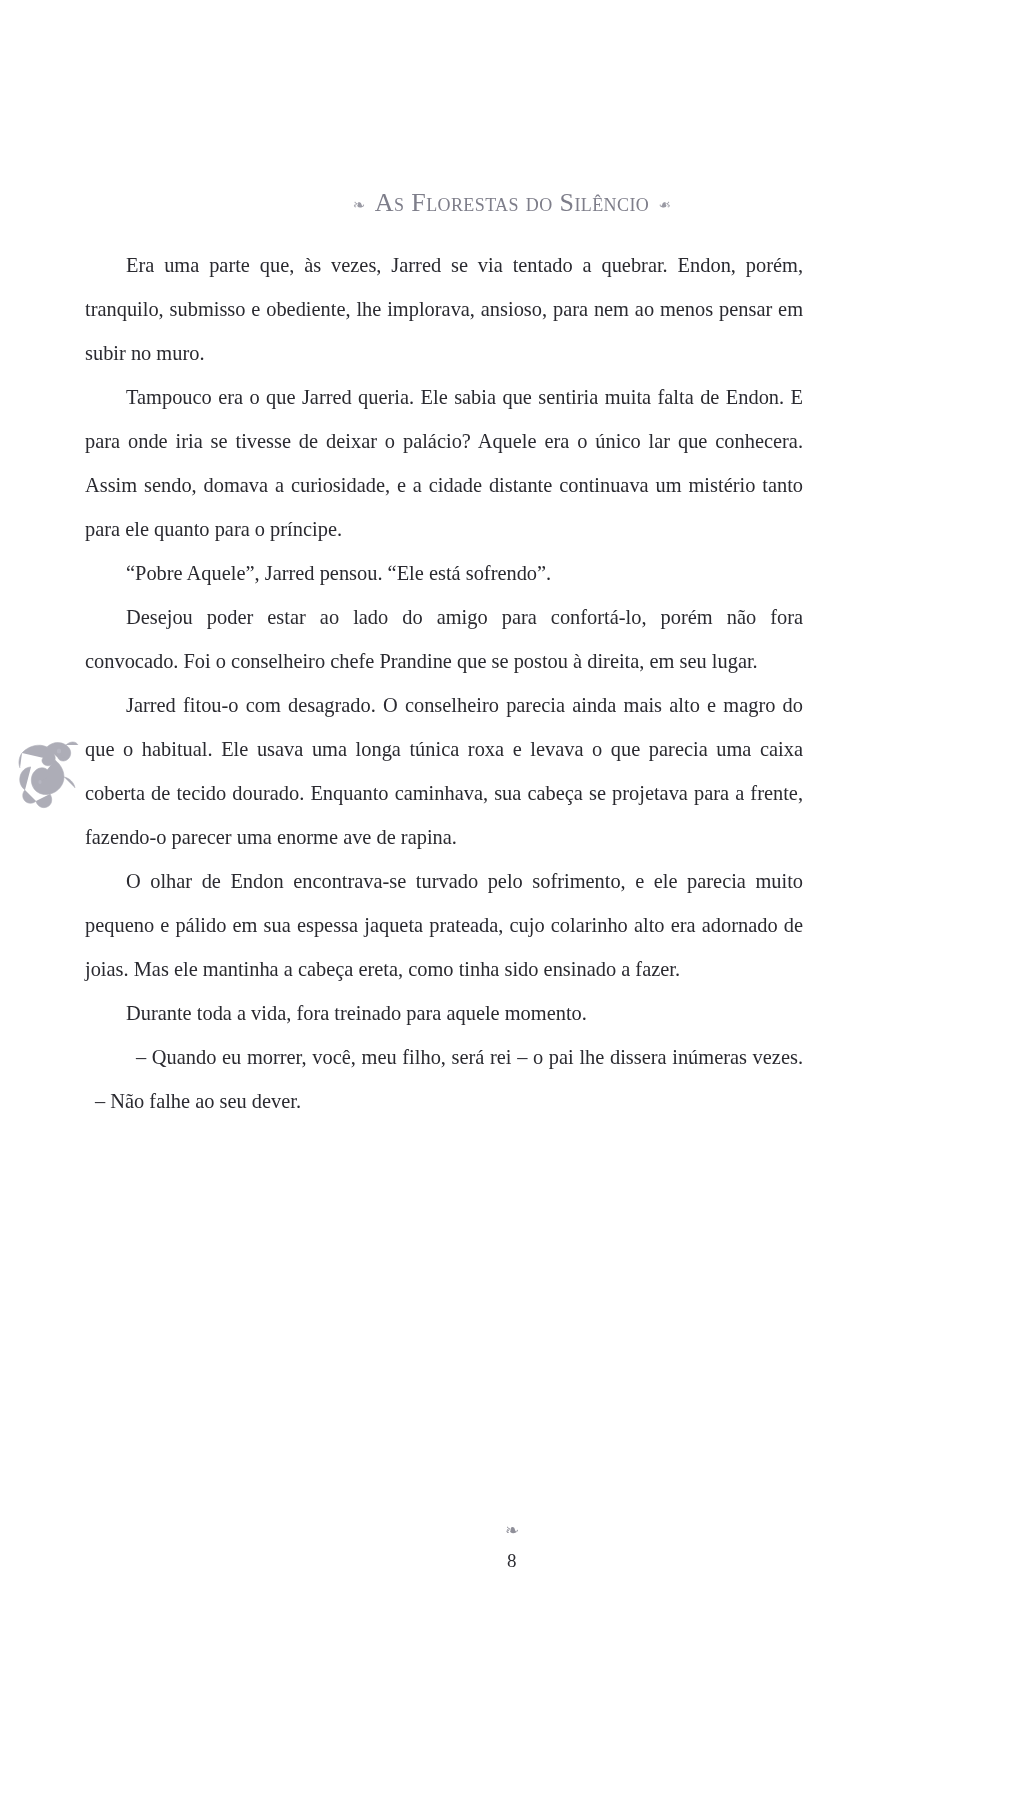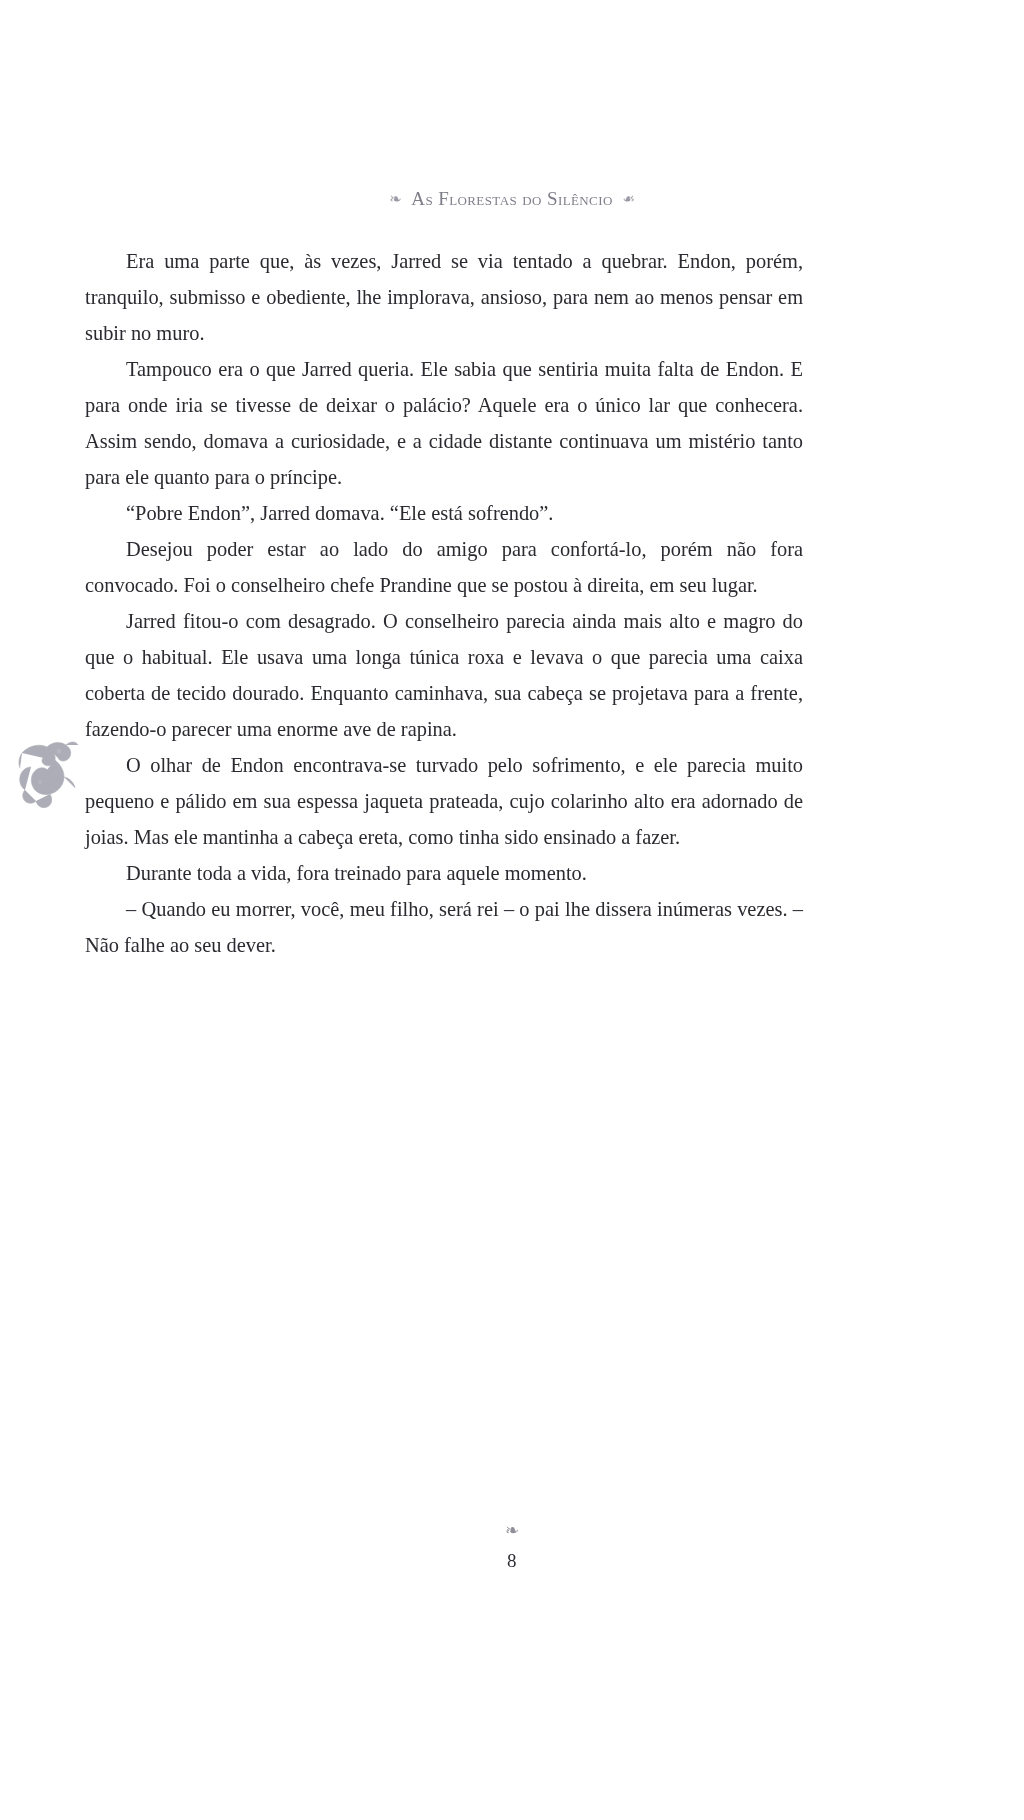--- a/index.html
+++ b/index.html
@@ -40,43 +40,44 @@
     display: inline-block;
     font-size: 15px;
     color: #9a9aa4;
     transform: translateY(-1px);
     padding: 0 9px;
   }
   .running-head .orn.right { transform: translateY(-1px) scaleX(-1); }
   .running-head .rh-text {
     display: inline-block;
     font-variant: small-caps;
-    font-size: 19px;
+    font-size: 26px;
     color: #7e7e8a;
   }
 
   
   .textblock {
     position: absolute;
     left: 85px;
     top: 243px;
     width: 718px;
   }
   .textblock p {
     margin: 0;
     text-align: justify;
     text-justify: inter-word;
     font-size: 20.4px;
-    line-height: 36px;
+    line-height: 44px;
     text-indent: 41px;
     color: #2a2a30;
     -webkit-font-smoothing: antialiased;
   }
   .textblock p:last-child {
     text-align-last: left;
+    margin-left: 10px;
   }
 
   
   .margin-ornament {
     position: absolute;
     left: 14px;
     top: 737px;
     width: 66px;
     height: 72px;
     opacity: 0.95;
@@ -131,21 +132,21 @@
       <g fill="#b5b5bf" opacity="0.85">
         <ellipse cx="45" cy="14" rx="2.2" ry="2.6"></ellipse>
         <ellipse cx="26" cy="45" rx="1.6" ry="1.9"></ellipse>
       </g>
     </svg>
   </div>
 
   <div class="textblock">
     <p>Era uma parte que, às vezes, Jarred se via tentado a quebrar. Endon, porém, tranquilo, submisso e obediente, lhe implorava, ansioso, para nem ao menos pensar em subir no muro.</p>
     <p>Tampouco era o que Jarred queria. Ele sabia que sentiria muita falta de Endon. E para onde iria se tivesse de deixar o palácio? Aquele era o único lar que conhecera. Assim sendo, domava a curiosidade, e a cidade distante continuava um mistério tanto para ele quanto para o príncipe.</p>
-    <p>“Pobre Endon”, Jarred domava. “Ele está sofrendo”.</p>
+    <p>“Pobre Aquele”, Jarred pensou. “Ele está sofrendo”.</p>
     <p>Desejou poder estar ao lado do amigo para confortá-lo, porém não fora convocado. Foi o conselheiro chefe Prandine que se postou à direita, em seu lugar.</p>
     <p>Jarred fitou-o com desagrado. O conselheiro parecia ainda mais alto e magro do que o habitual. Ele usava uma longa túnica roxa e levava o que parecia uma caixa coberta de tecido dourado. Enquanto caminhava, sua cabeça se projetava para a frente, fazendo-o parecer uma enorme ave de rapina.</p>
     <p>O olhar de Endon encontrava-se turvado pelo sofrimento, e ele parecia muito pequeno e pálido em sua espessa jaqueta prateada, cujo colarinho alto era adornado de joias. Mas ele mantinha a cabeça ereta, como tinha sido ensinado a fazer.</p>
     <p>Durante toda a vida, fora treinado para aquele momento.</p>
     <p>– Quando eu morrer, você, meu filho, será rei – o pai lhe dissera inúmeras vezes. – Não falhe ao seu dever.</p>
   </div>
 
   <div class="footer-ornament">❧</div>
 
   <div class="folio">8</div>

